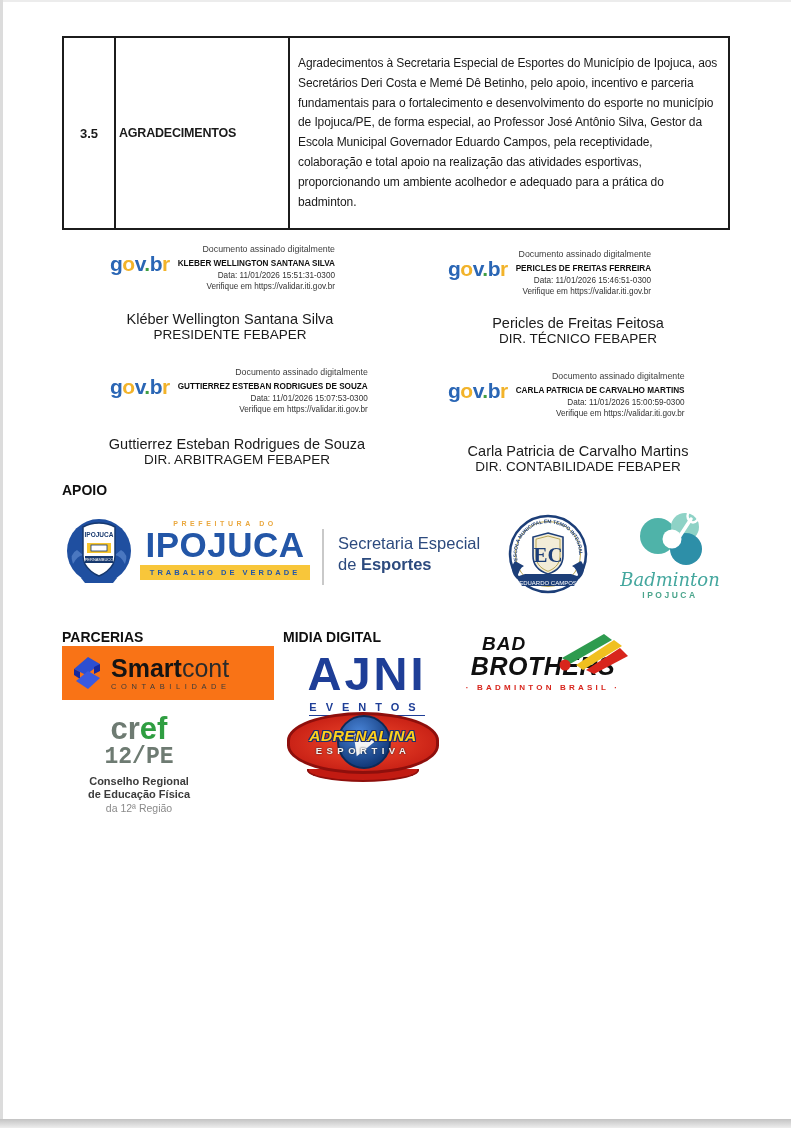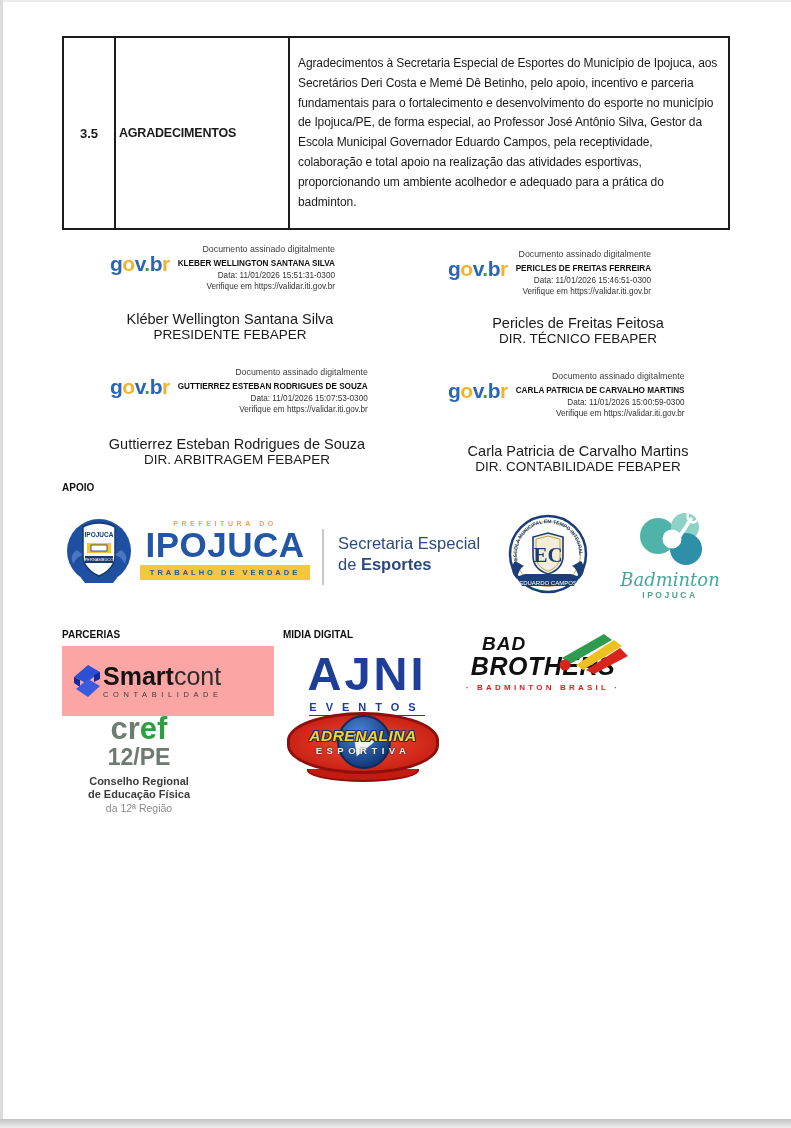--- a/index.html
+++ b/index.html
@@ -24,62 +24,62 @@
   .govbr{font-weight:800;font-size:21px;letter-spacing:-0.5px;line-height:1;padding-top:10px;}
   .gb-b{color:#2a66b5}.gb-y{color:#f2b32a}.gb-g{color:#3f9e43}
   .stamp-lines{font-size:8.2px;color:#333;line-height:1.4;text-align:right;}
   .stamp-lines .l1{font-size:8.8px;color:#3c3c3c;margin-bottom:3px;}
   .stamp-lines .l2{font-weight:bold;color:#0f0f0f;}
   .sig-name{position:absolute;text-align:center;color:#1b1b1b;}
   .sig-name .nm{font-size:14.5px;}
   .sig-name .rl{font-size:13.5px;margin-top:0;}
 
   
-  .sec-h{position:absolute;font-weight:bold;font-size:10px;color:#0f0f0f;}
+  .sec-h{position:absolute;font-weight:bold;font-size:14px;color:#0f0f0f;}
 
   
   .ipj-crest{position:absolute;left:63px;top:516px;}
   .ipj-text{position:absolute;left:140px;top:520px;width:170px;text-align:center;}
   .ipj-pre{font-size:7px;font-weight:bold;letter-spacing:3.6px;color:#eaa83f;}
   .ipj-name{font-size:35px;font-weight:900;color:#2356a7;letter-spacing:0.5px;line-height:1.05;}
   .ipj-band{margin-top:1px;background:#f8c63a;color:#2356a7;font-size:7.5px;font-weight:bold;
             letter-spacing:3px;padding:3px 0;}
   .apoio-divider{position:absolute;left:322px;top:529px;width:2px;height:56px;background:#c9c9c9;}
   .secretaria{position:absolute;left:338px;top:533px;font-size:16.5px;color:#2c4a7e;line-height:1.3;}
   .secretaria b{font-weight:bold;}
 
   .ec-crest{position:absolute;left:503px;top:511px;}
   .badminton{position:absolute;left:618px;top:509px;width:104px;text-align:center;}
   .bad-script{font-family:"DejaVu Serif",serif;font-style:italic;font-size:18px;color:#44a79e;line-height:1;}
   .bad-sub{font-size:8.5px;font-weight:bold;letter-spacing:2.5px;color:#4ba58c;margin-top:1px;}
 
   
-  .smart-box{position:absolute;left:62px;top:646px;width:212px;height:70px;background:#fca5a5;
-             display:flex;align-items:center;padding:0 9px;box-sizing:border-box;gap:0;}
+  .smart-box{position:absolute;left:62px;top:646px;width:212px;height:54px;background:#f97316;
+             display:flex;align-items:center;padding:0 9px;box-sizing:border-box;gap:8px;}
   .smart-word{font-size:25px;color:#141414;line-height:1;}
   .smart-word .w1{font-weight:800;}
   .smart-word .w2{font-weight:400;color:#2b2b2b;}
   .smart-sub{font-size:7.5px;letter-spacing:4.6px;color:#3a3a3a;margin-top:1px;}
 
   .ajni{position:absolute;left:290px;top:650px;width:154px;text-align:center;}
   .ajni-name{font-size:47px;font-weight:900;color:#1e3e97;letter-spacing:3px;line-height:1;}
   .ajni-sub{display:inline-block;font-size:11px;font-weight:bold;color:#1e3e97;letter-spacing:9px;
             margin-top:4px;border-bottom:1.5px solid #1e3e97;padding-bottom:2px;}
 
   .bb{position:absolute;left:458px;top:634px;width:170px;text-align:center;}
   .bb-shuttle{position:absolute;right:-4px;top:-2px;}
   .bb1{font-size:19px;font-weight:900;font-style:italic;color:#101010;letter-spacing:1px;
        text-align:left;padding-left:24px;line-height:1;}
   .bb2{font-size:25px;font-weight:900;font-style:italic;color:#101010;letter-spacing:0.5px;line-height:1.05;}
   .bb-sub{font-size:8px;font-weight:bold;color:#d8251c;letter-spacing:3.2px;margin-top:4px;}
 
   .cref{position:absolute;left:68px;top:713px;width:142px;text-align:center;line-height:1;}
   .cref-word{font-size:31px;font-weight:800;letter-spacing:0;}
   .cref-gray{color:#6e7b72}.cref-green{color:#2f9e41}
-  .cref-num{font-size:23px;font-weight:800;color:#6e7b72;margin-top:2px;}
+  .cref-num{font-size:23px;font-weight:800;color:#6e7b72;margin-top:2px;font-family:Liberation Mono, monospace;}
   .cref-l{font-size:11px;font-weight:bold;color:#3c3c3c;line-height:1.2;}
   .cref-l.first{margin-top:6px;}
   .cref-l3{font-size:10.5px;color:#8a8a8a;line-height:1.25;margin-top:1px;}
 
   .adr{position:absolute;left:287px;top:712px;width:152px;height:78px;}
   .adr-oval{position:absolute;left:0;top:0;width:152px;height:62px;box-sizing:border-box;
             background:radial-gradient(ellipse at center,#e23a24 30%,#c21b12 85%);
             border:3px solid #8e0f0c;border-radius:50%/46%;}
   .adr-ball{position:absolute;left:50px;top:3px;width:54px;height:54px;border-radius:50%;
             background:radial-gradient(circle at 40% 32%,#4a85d8,#123a7a 75%);

